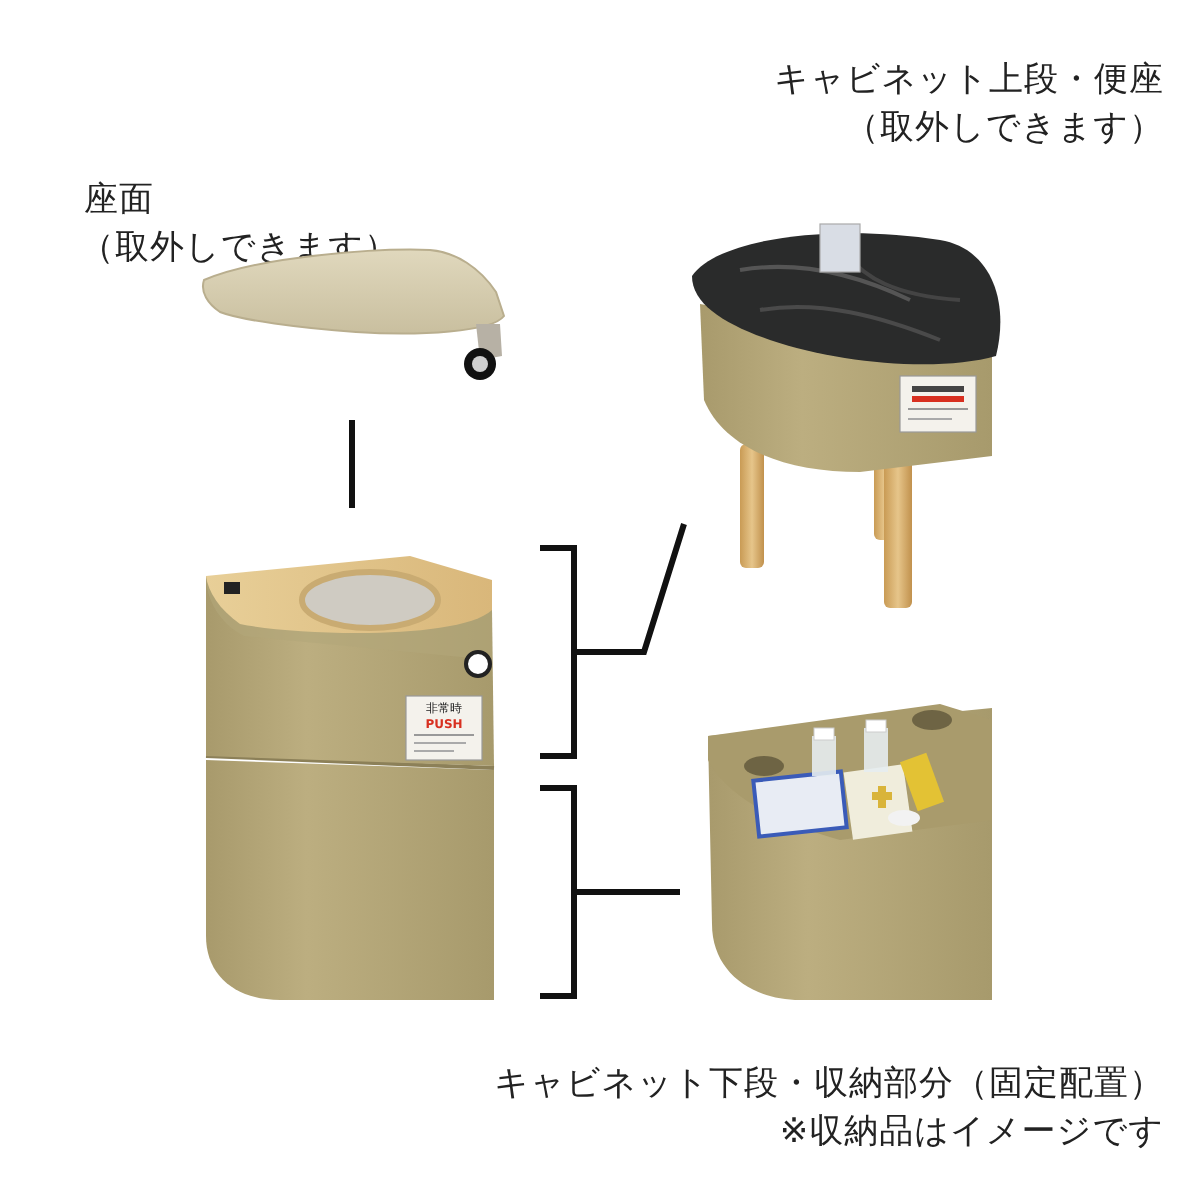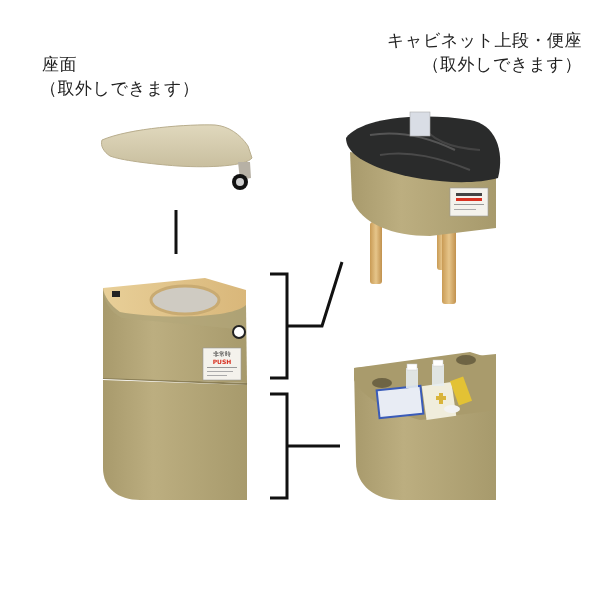--- a/index.html
+++ b/index.html
@@ -7,30 +7,32 @@
   .lbl{position:absolute;font-size:17px;line-height:24px;white-space:nowrap;letter-spacing:0.5px;}
   .lbl div{white-space:nowrap;}
   .r{text-align:right;}
   svg{position:absolute;left:0;top:0;}
   .sticker-txt{font-family:"DejaVu Sans",sans-serif;}
 </style>
 </head>
 <body>
 
 <div class="lbl" style="left:40px;top:52px;">
-  <div style="padding-left:2px;">座面</div>
+  <div style="padding-left:2px;margin-top:36px;">座面</div>
   <div>（取外しできます）</div>
 </div>
 
 <div class="lbl r" style="right:18px;top:28px;margin-left:48px;">
   <div>キャビネット上段・便座</div>
   <div>（取外しできます）</div>
 </div>
 
 <div class="lbl r" style="right:18px;top:530px;">
+  <div>キャビネット下段・収納部分（固定配置）</div>
+  <div>※収納品はイメージです</div>
 </div>
 
 <svg width="600" height="600" viewBox="0 0 600 600">
   <defs>
     <linearGradient id="cabG" x1="0" x2="1" y1="0" y2="0">
       <stop offset="0" stop-color="#a89a6c"></stop>
       <stop offset="0.35" stop-color="#bcae80"></stop>
       <stop offset="1" stop-color="#a79a6c"></stop>
     </linearGradient>
     <linearGradient id="seatG" x1="0" x2="0" y1="0" y2="1">

